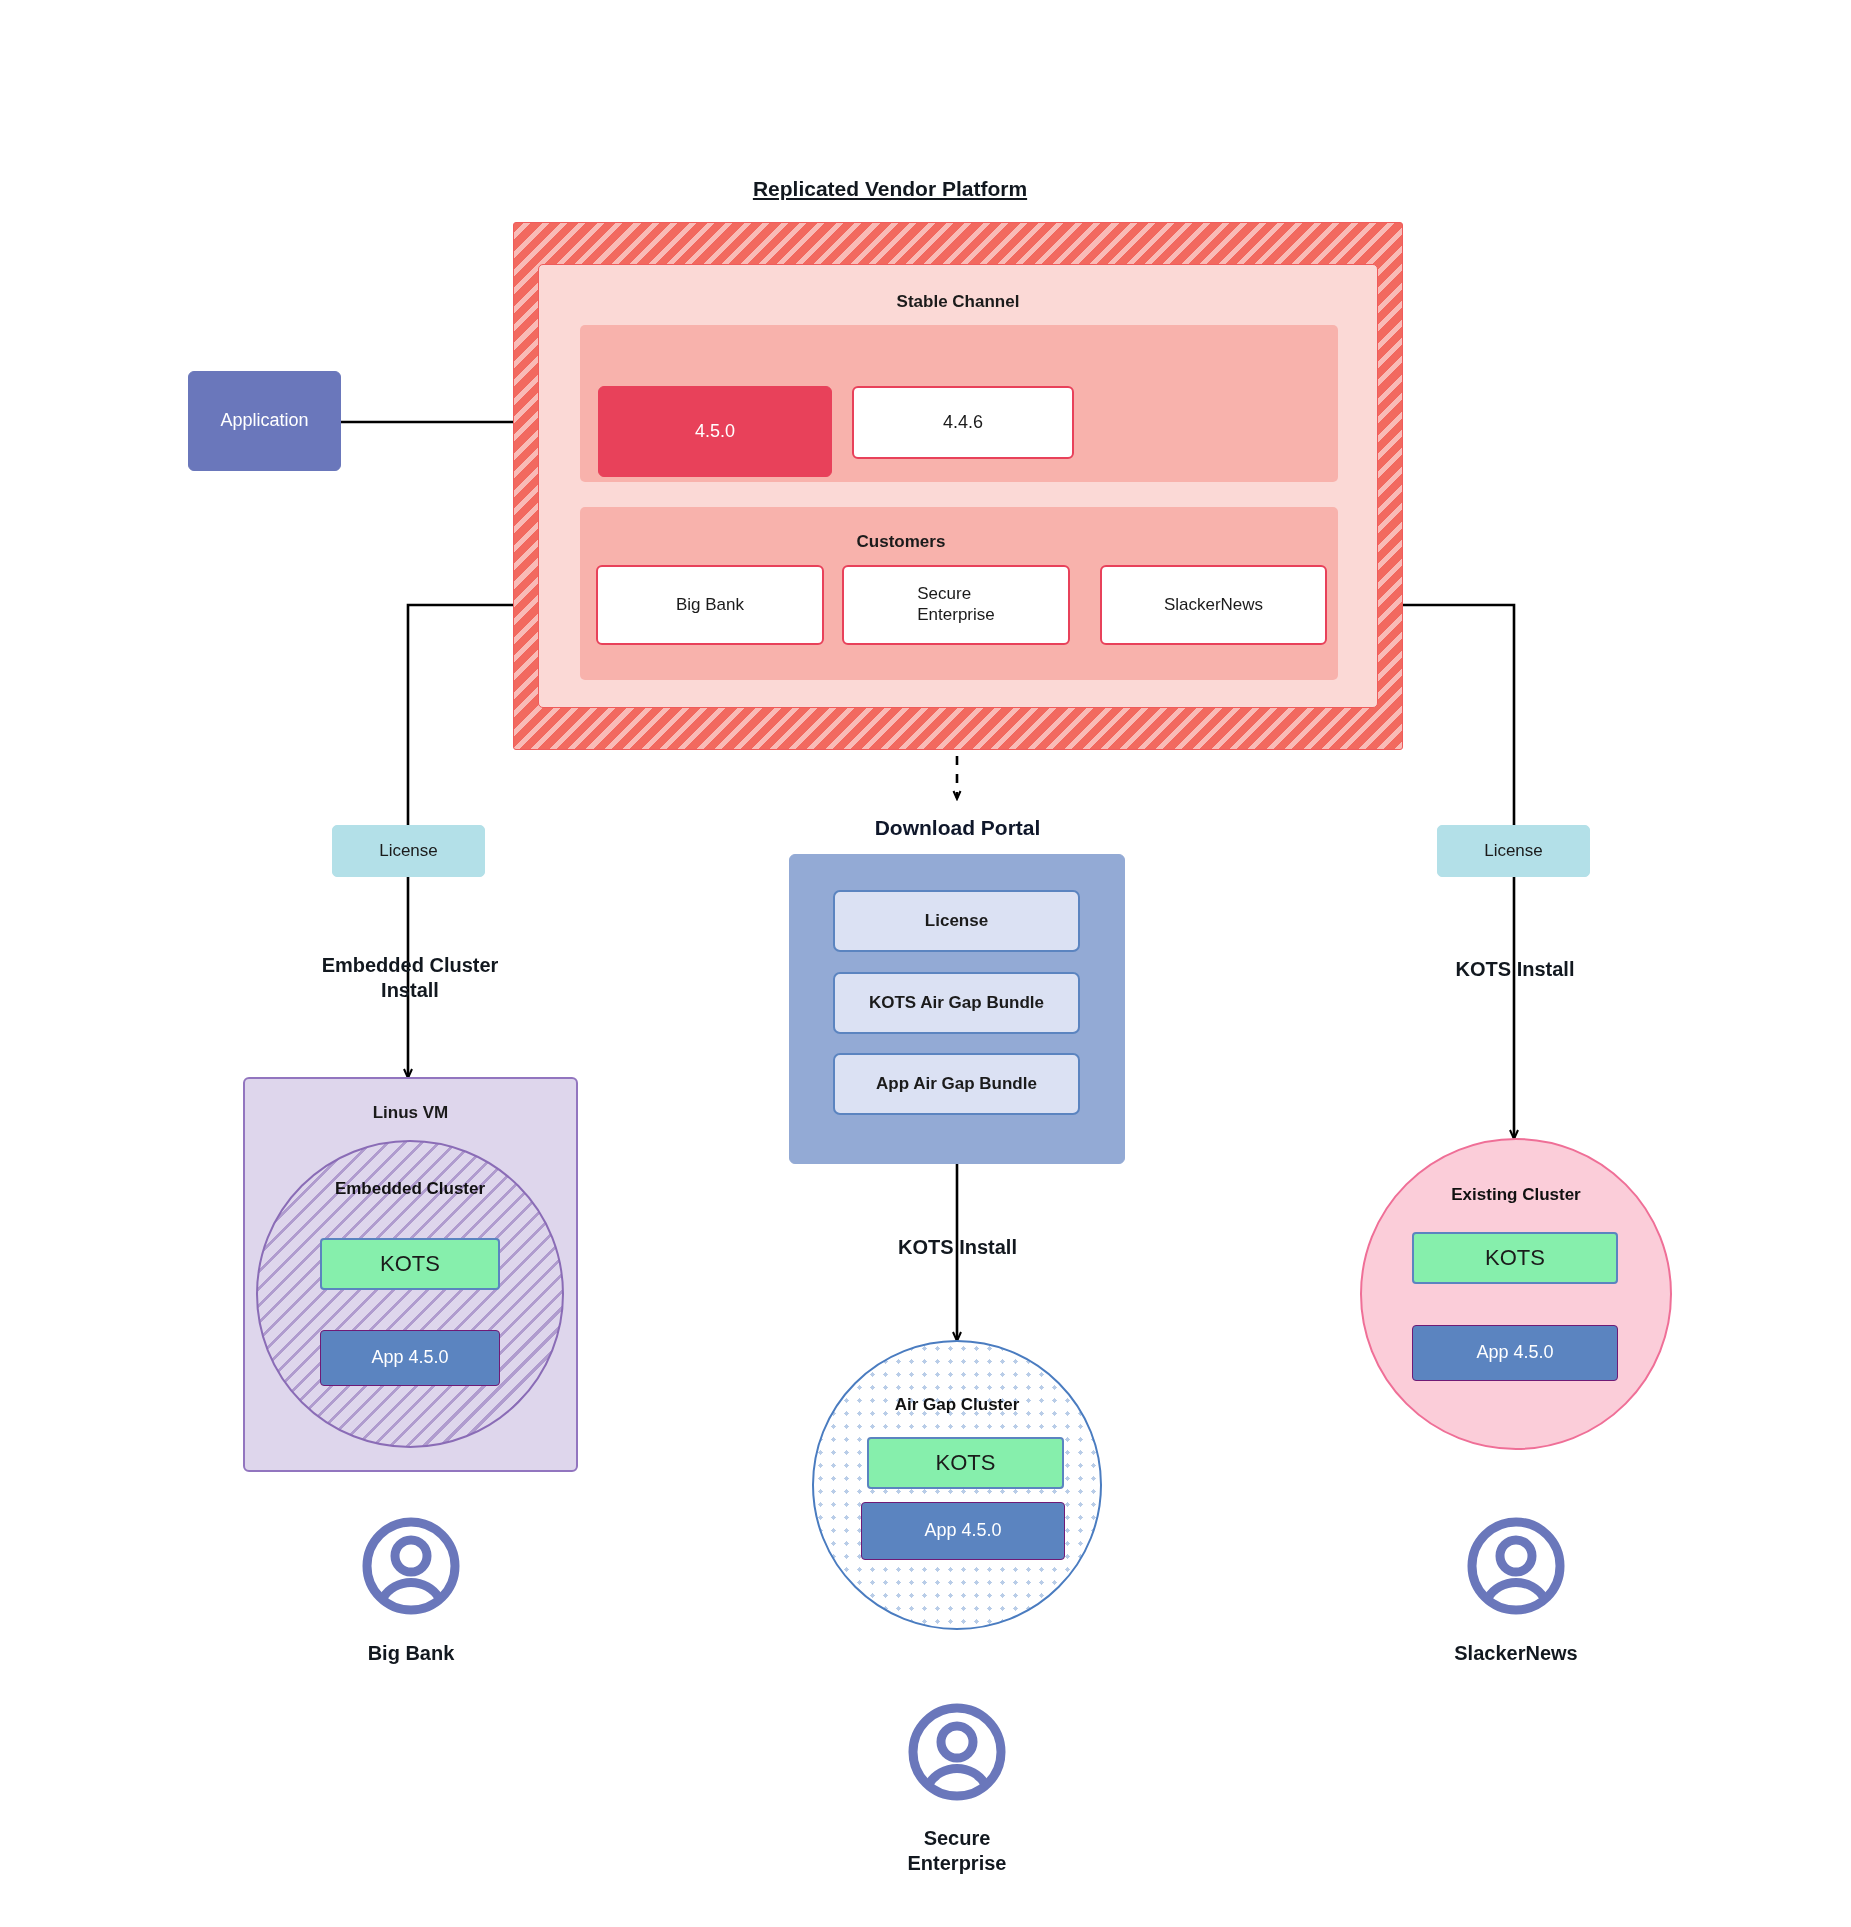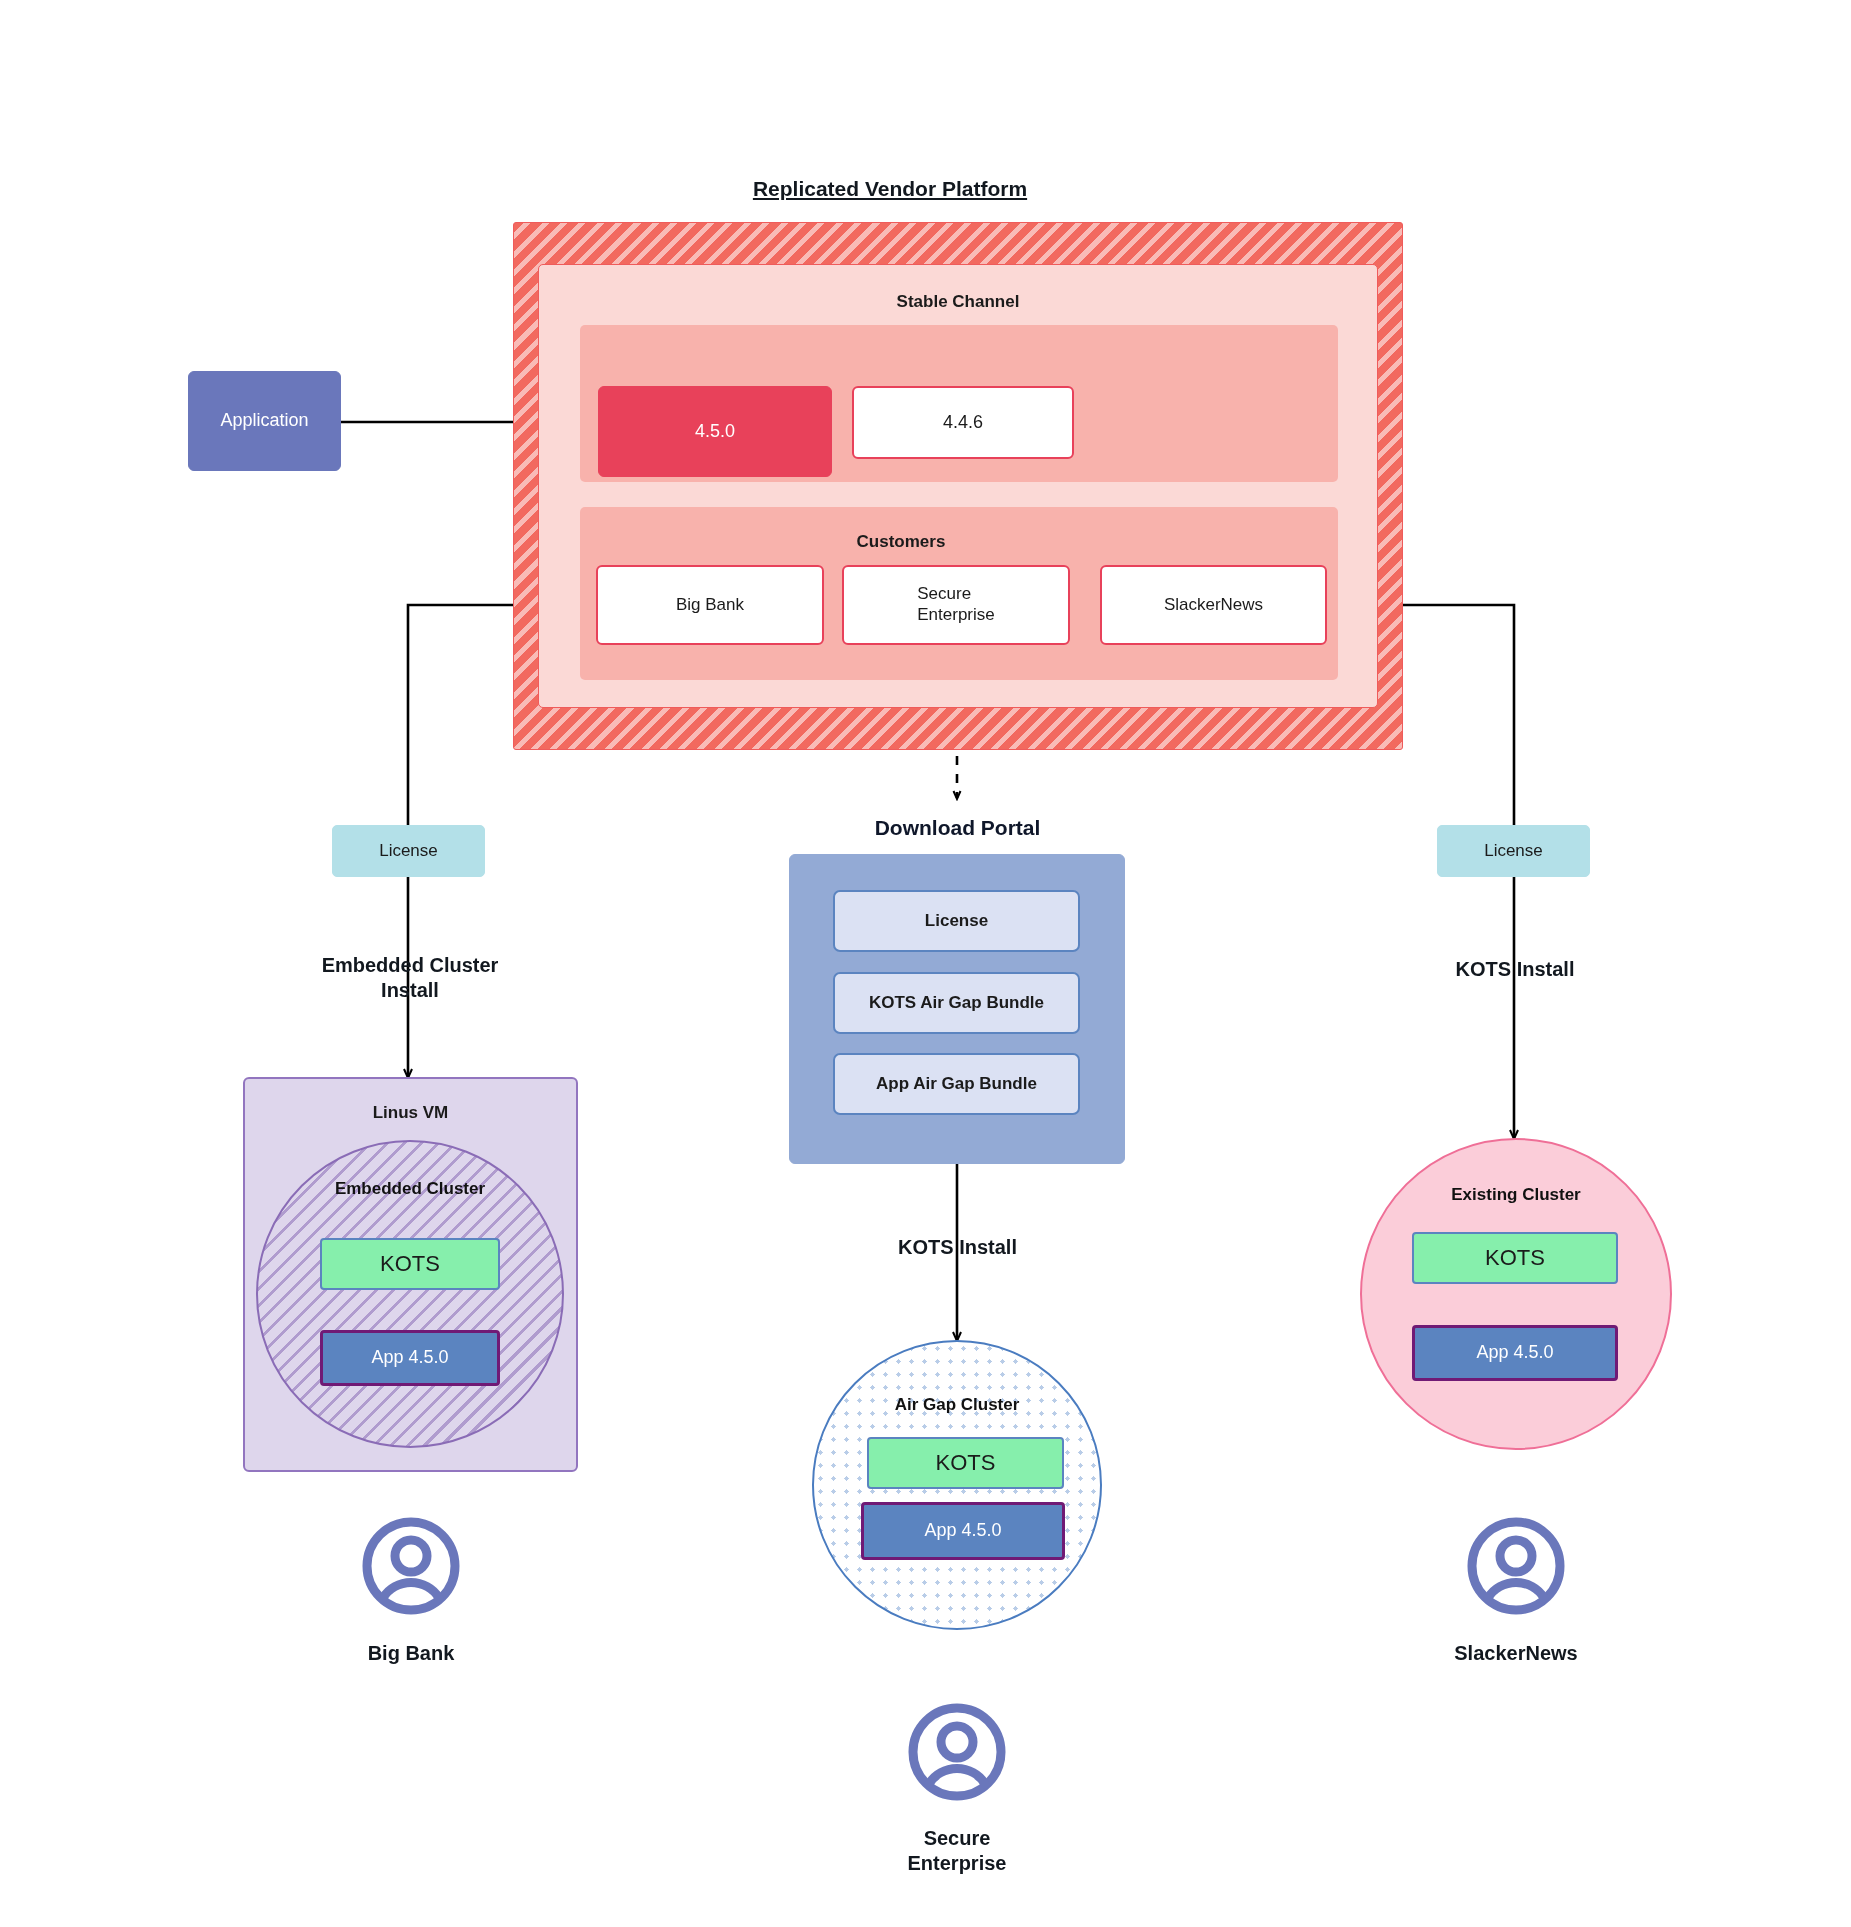--- a/index.html
+++ b/index.html
@@ -197,21 +197,21 @@
   
   .kots-box {
     background: #86efac;
     border: 2px solid #5b84c0;
     border-radius: 4px;
     color: #1b1b1b;
     font-size: 22px;
   }
   .app-box {
     background: #5b84c0;
-    border: 3px solid #701a75;
+    border: 1px solid #701a75;
     border-radius: 4px;
     color: #ffffff;
     font-size: 18px;
   }
 
   
   .flow-label {
     font-size: 20px;
     font-weight: 700;
     color: #12181f;

